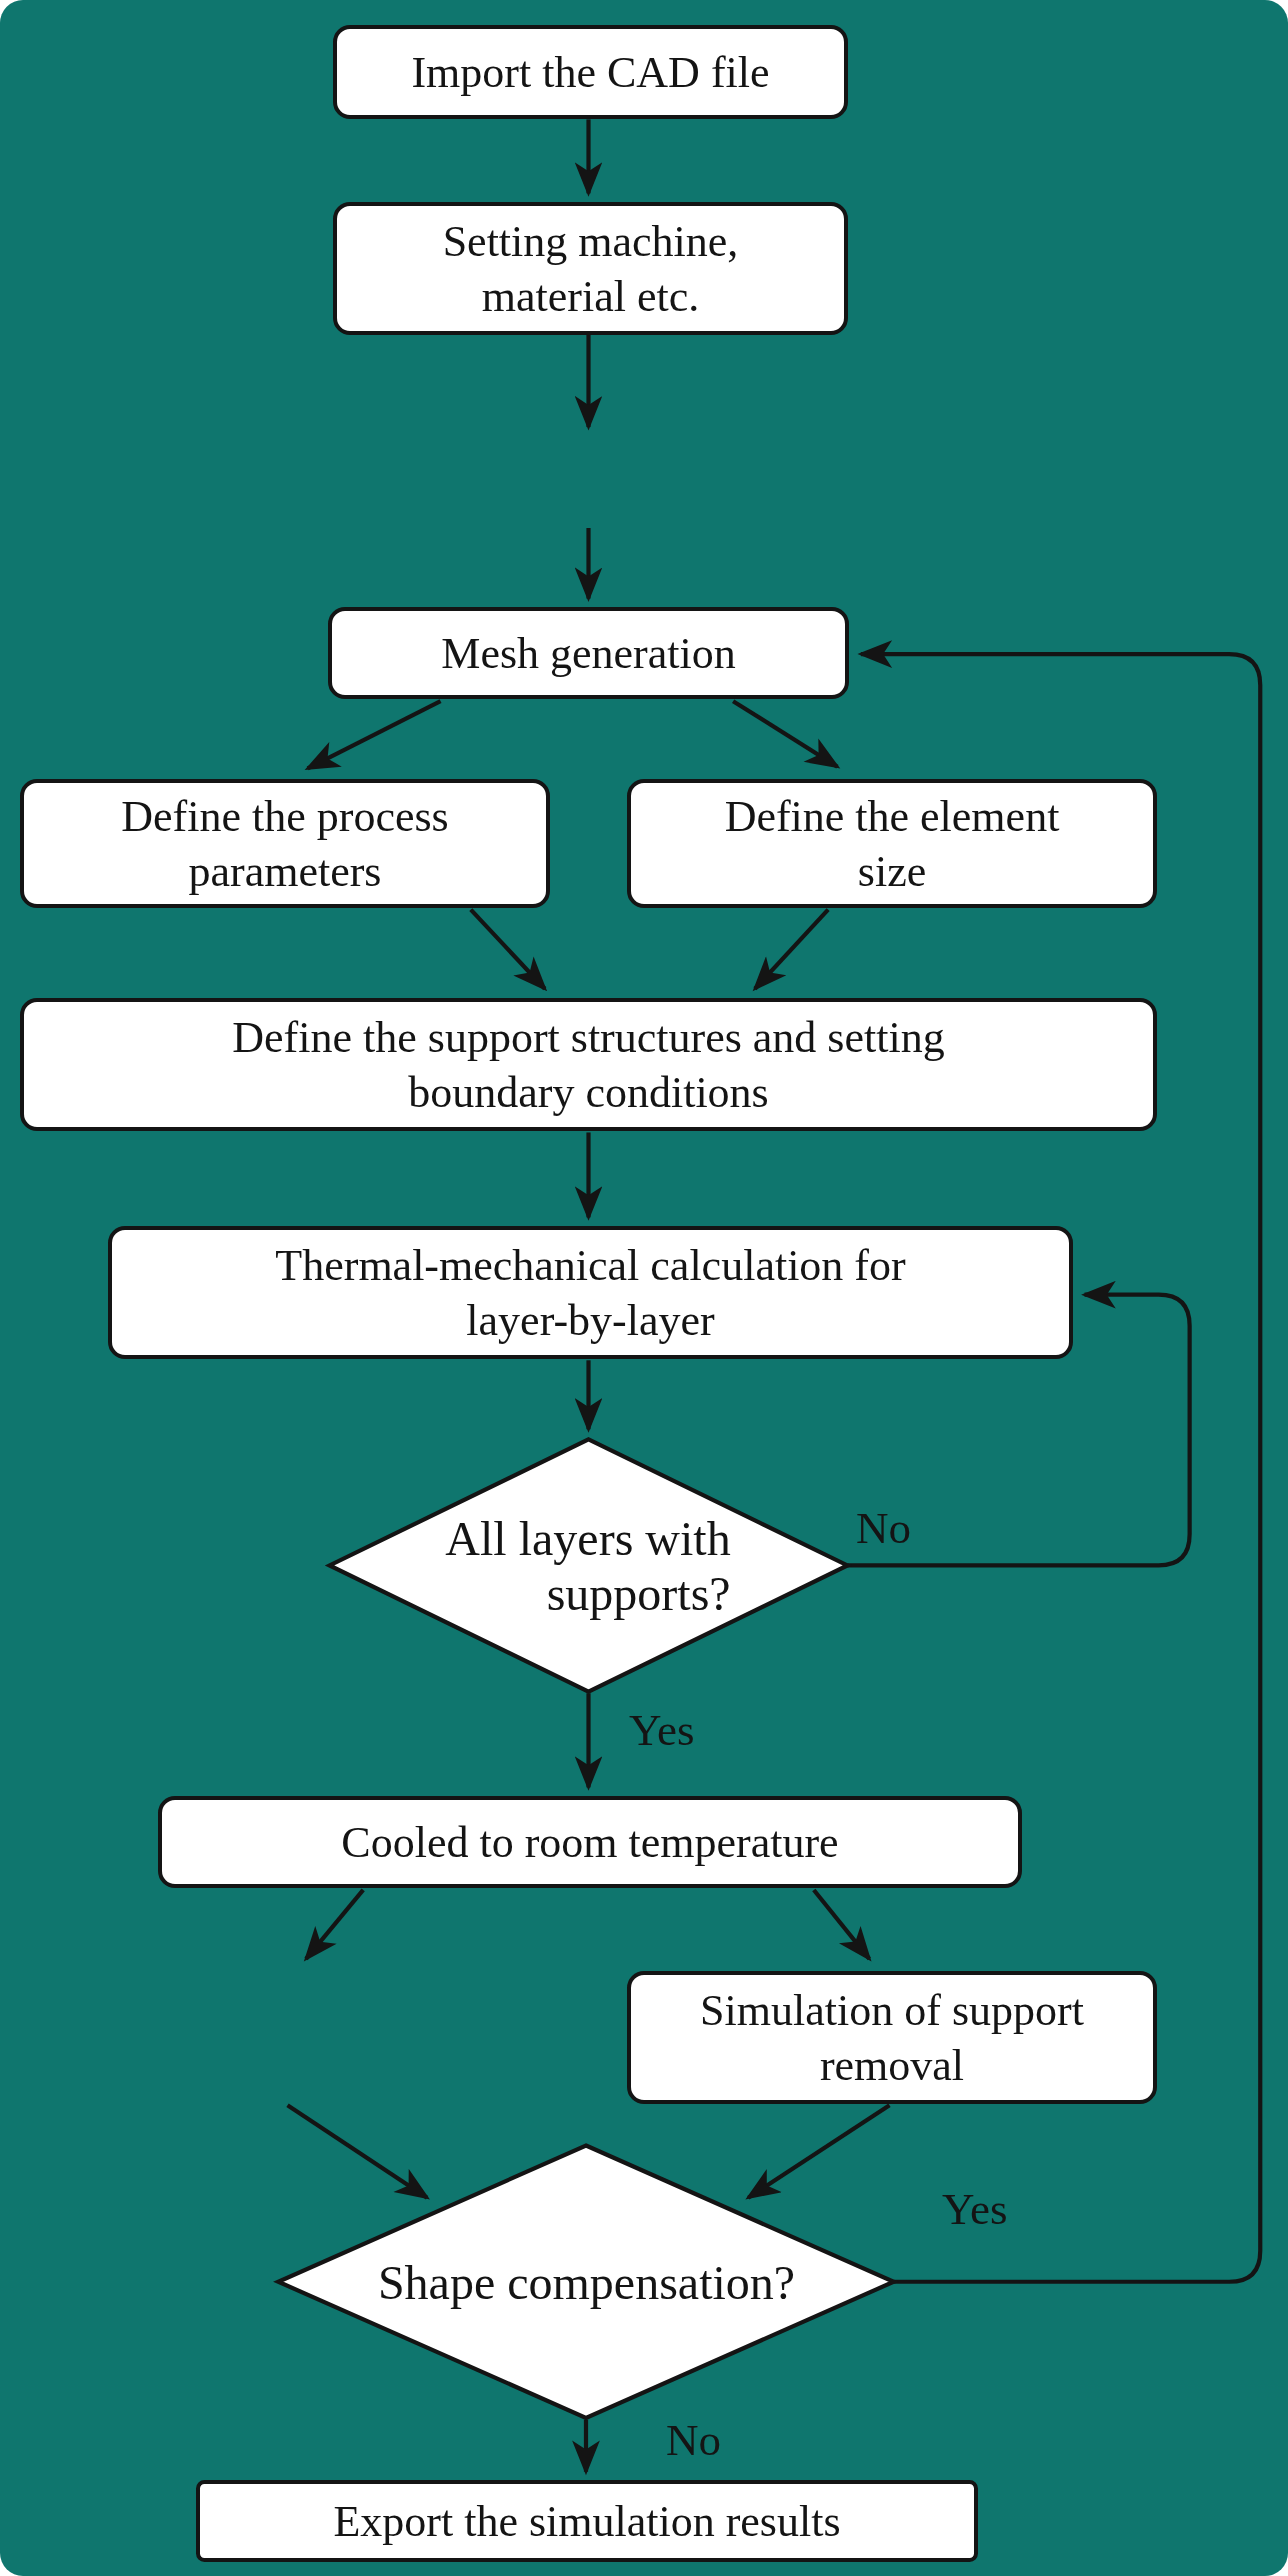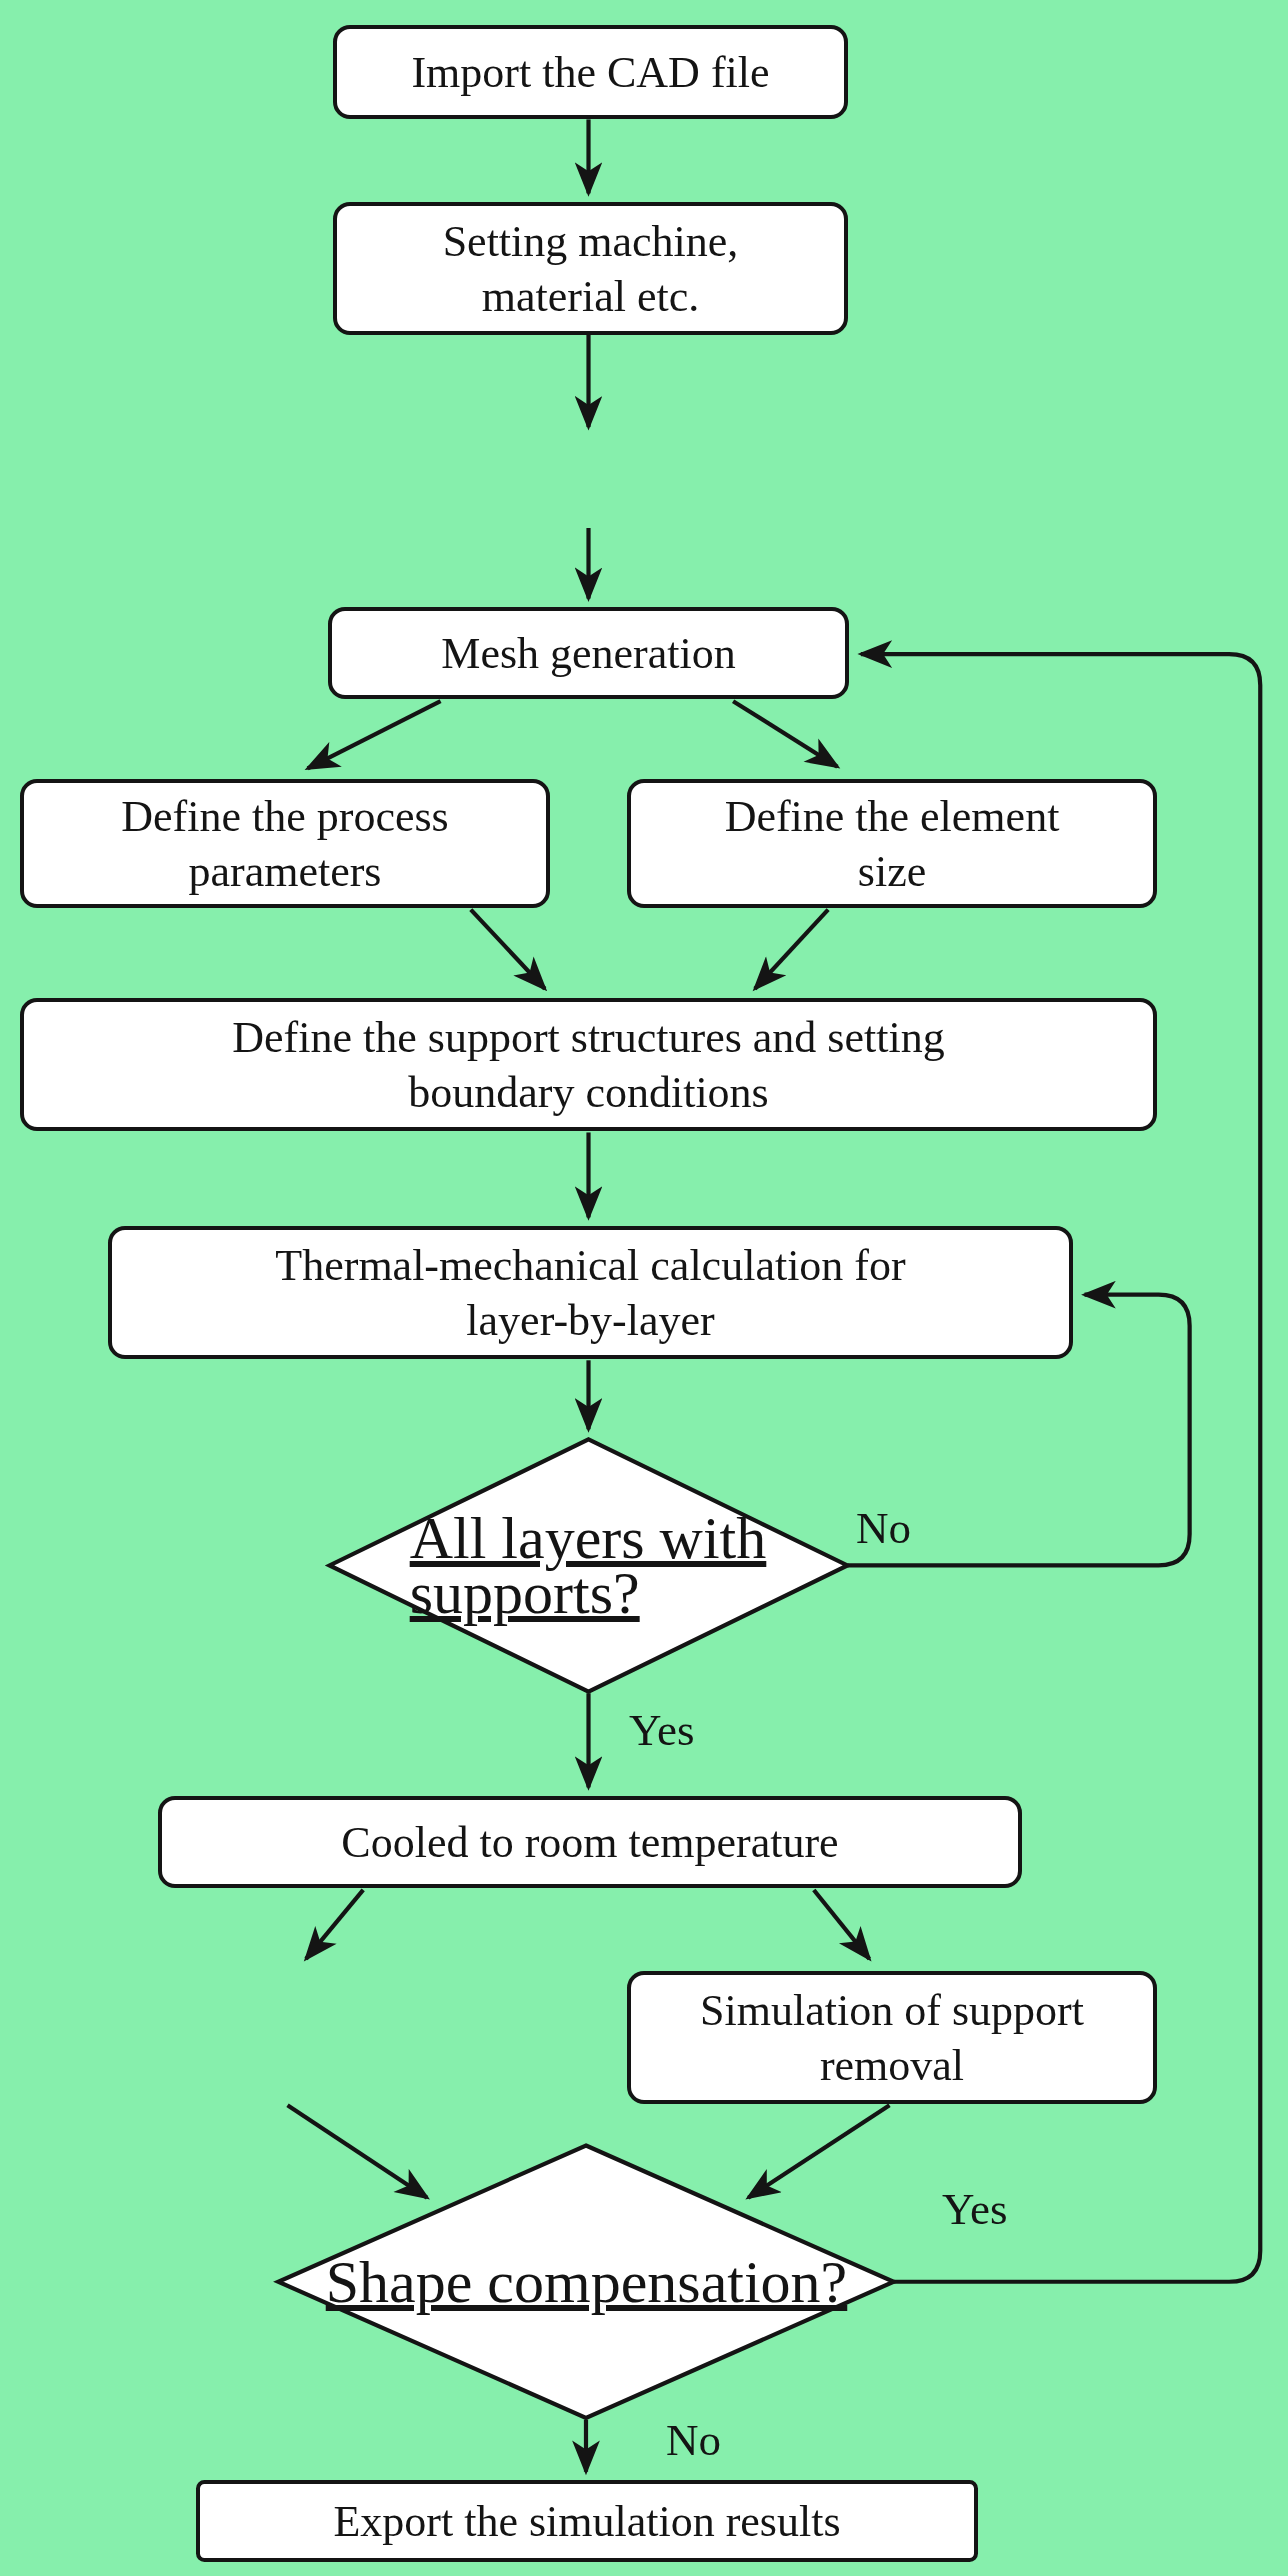--- a/index.html
+++ b/index.html
@@ -4,24 +4,25 @@
 <style>
   html, body {
     margin: 0;
     padding: 0;
     background: #ffffff;
   }
   #canvas {
     position: relative;
     width: 1288px;
     height: 2576px;
-    background: #86efac;
+    background: #0f766e;
     font-family: "Liberation Serif", "DejaVu Serif", serif;
     color: #141414;
     overflow: hidden;
+    border-radius: 23px;
   }
   #connectors {
     position: absolute;
     left: 0;
     top: 0;
     width: 1288px;
     height: 2576px;
   }
   .node {
     position: absolute;
@@ -39,25 +40,24 @@
     padding: 0 8.4px;
   }
   .node.square {
     border-radius: 8.4px;
   }
   .decision-label {
     position: absolute;
     display: flex;
     align-items: center;
     justify-content: center;
-    text-align: left;
+    text-align: right;
     white-space: pre-line;
-    font-size: 60px;
+    font-size: 48px;
     line-height: 55px;
-    text-decoration: underline;
   }
   .edge-label {
     position: absolute;
     font-size: 45px;
     line-height: 50px;
   }
 </style>
 </head>
 <body>
 

